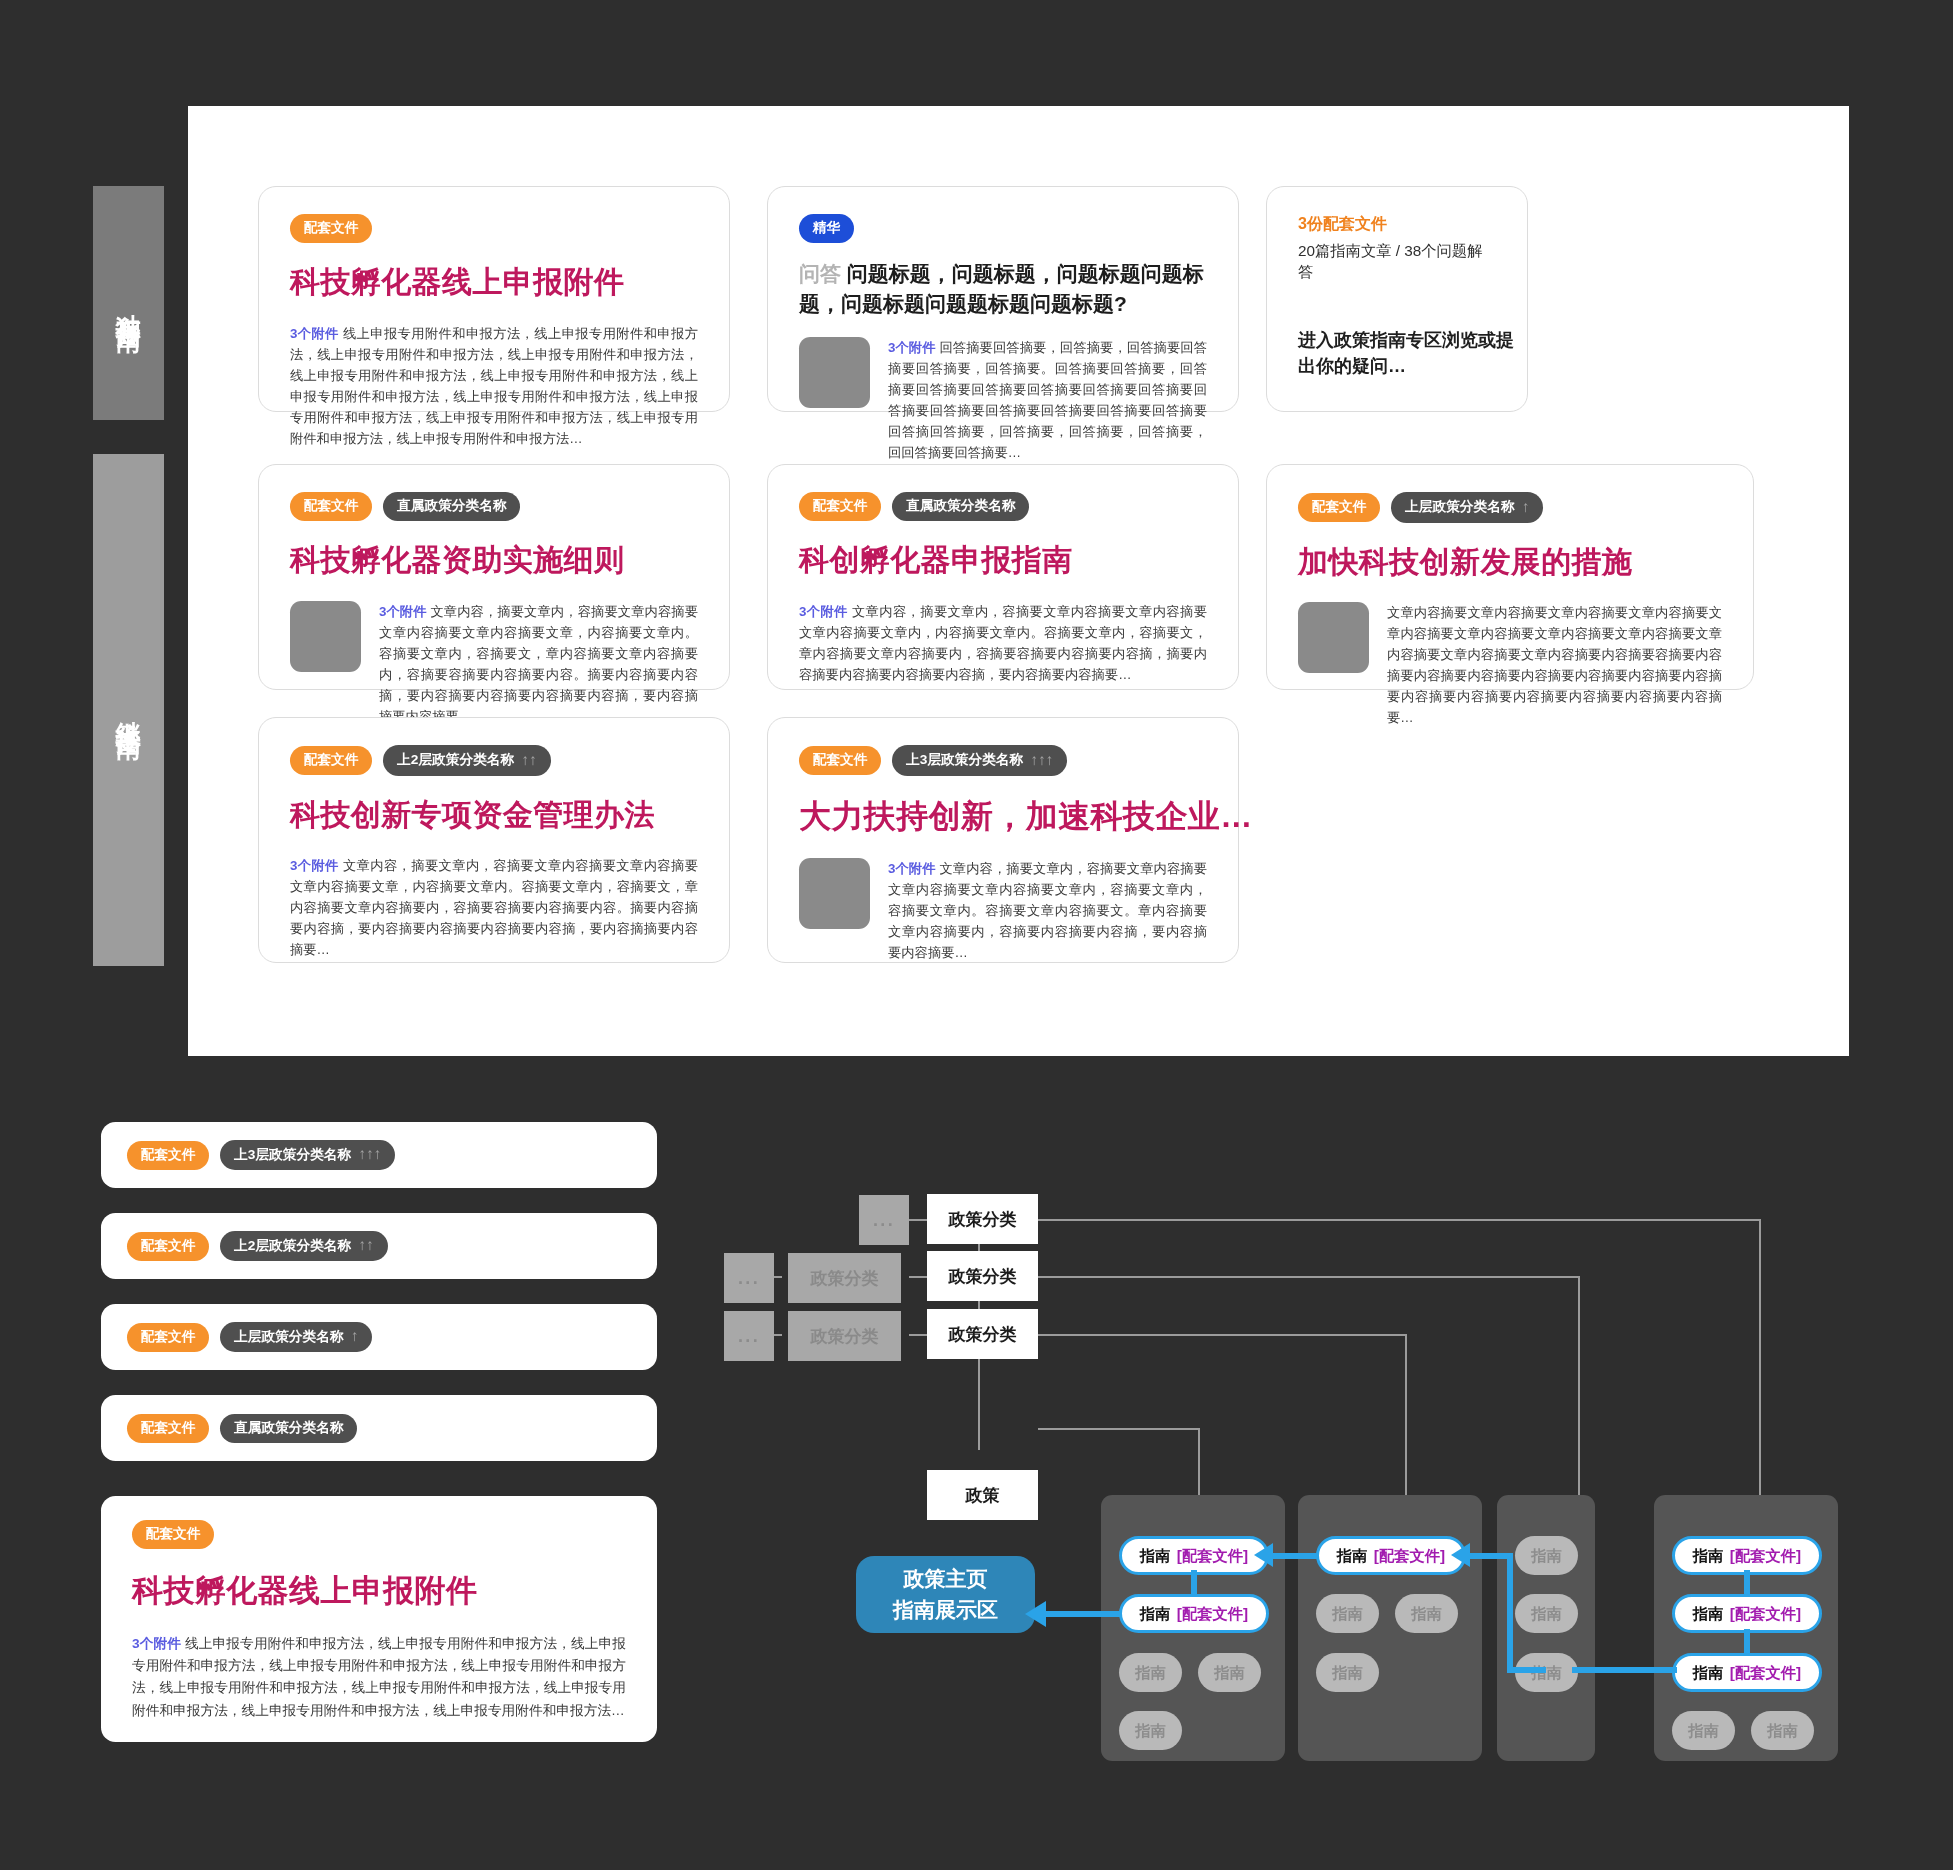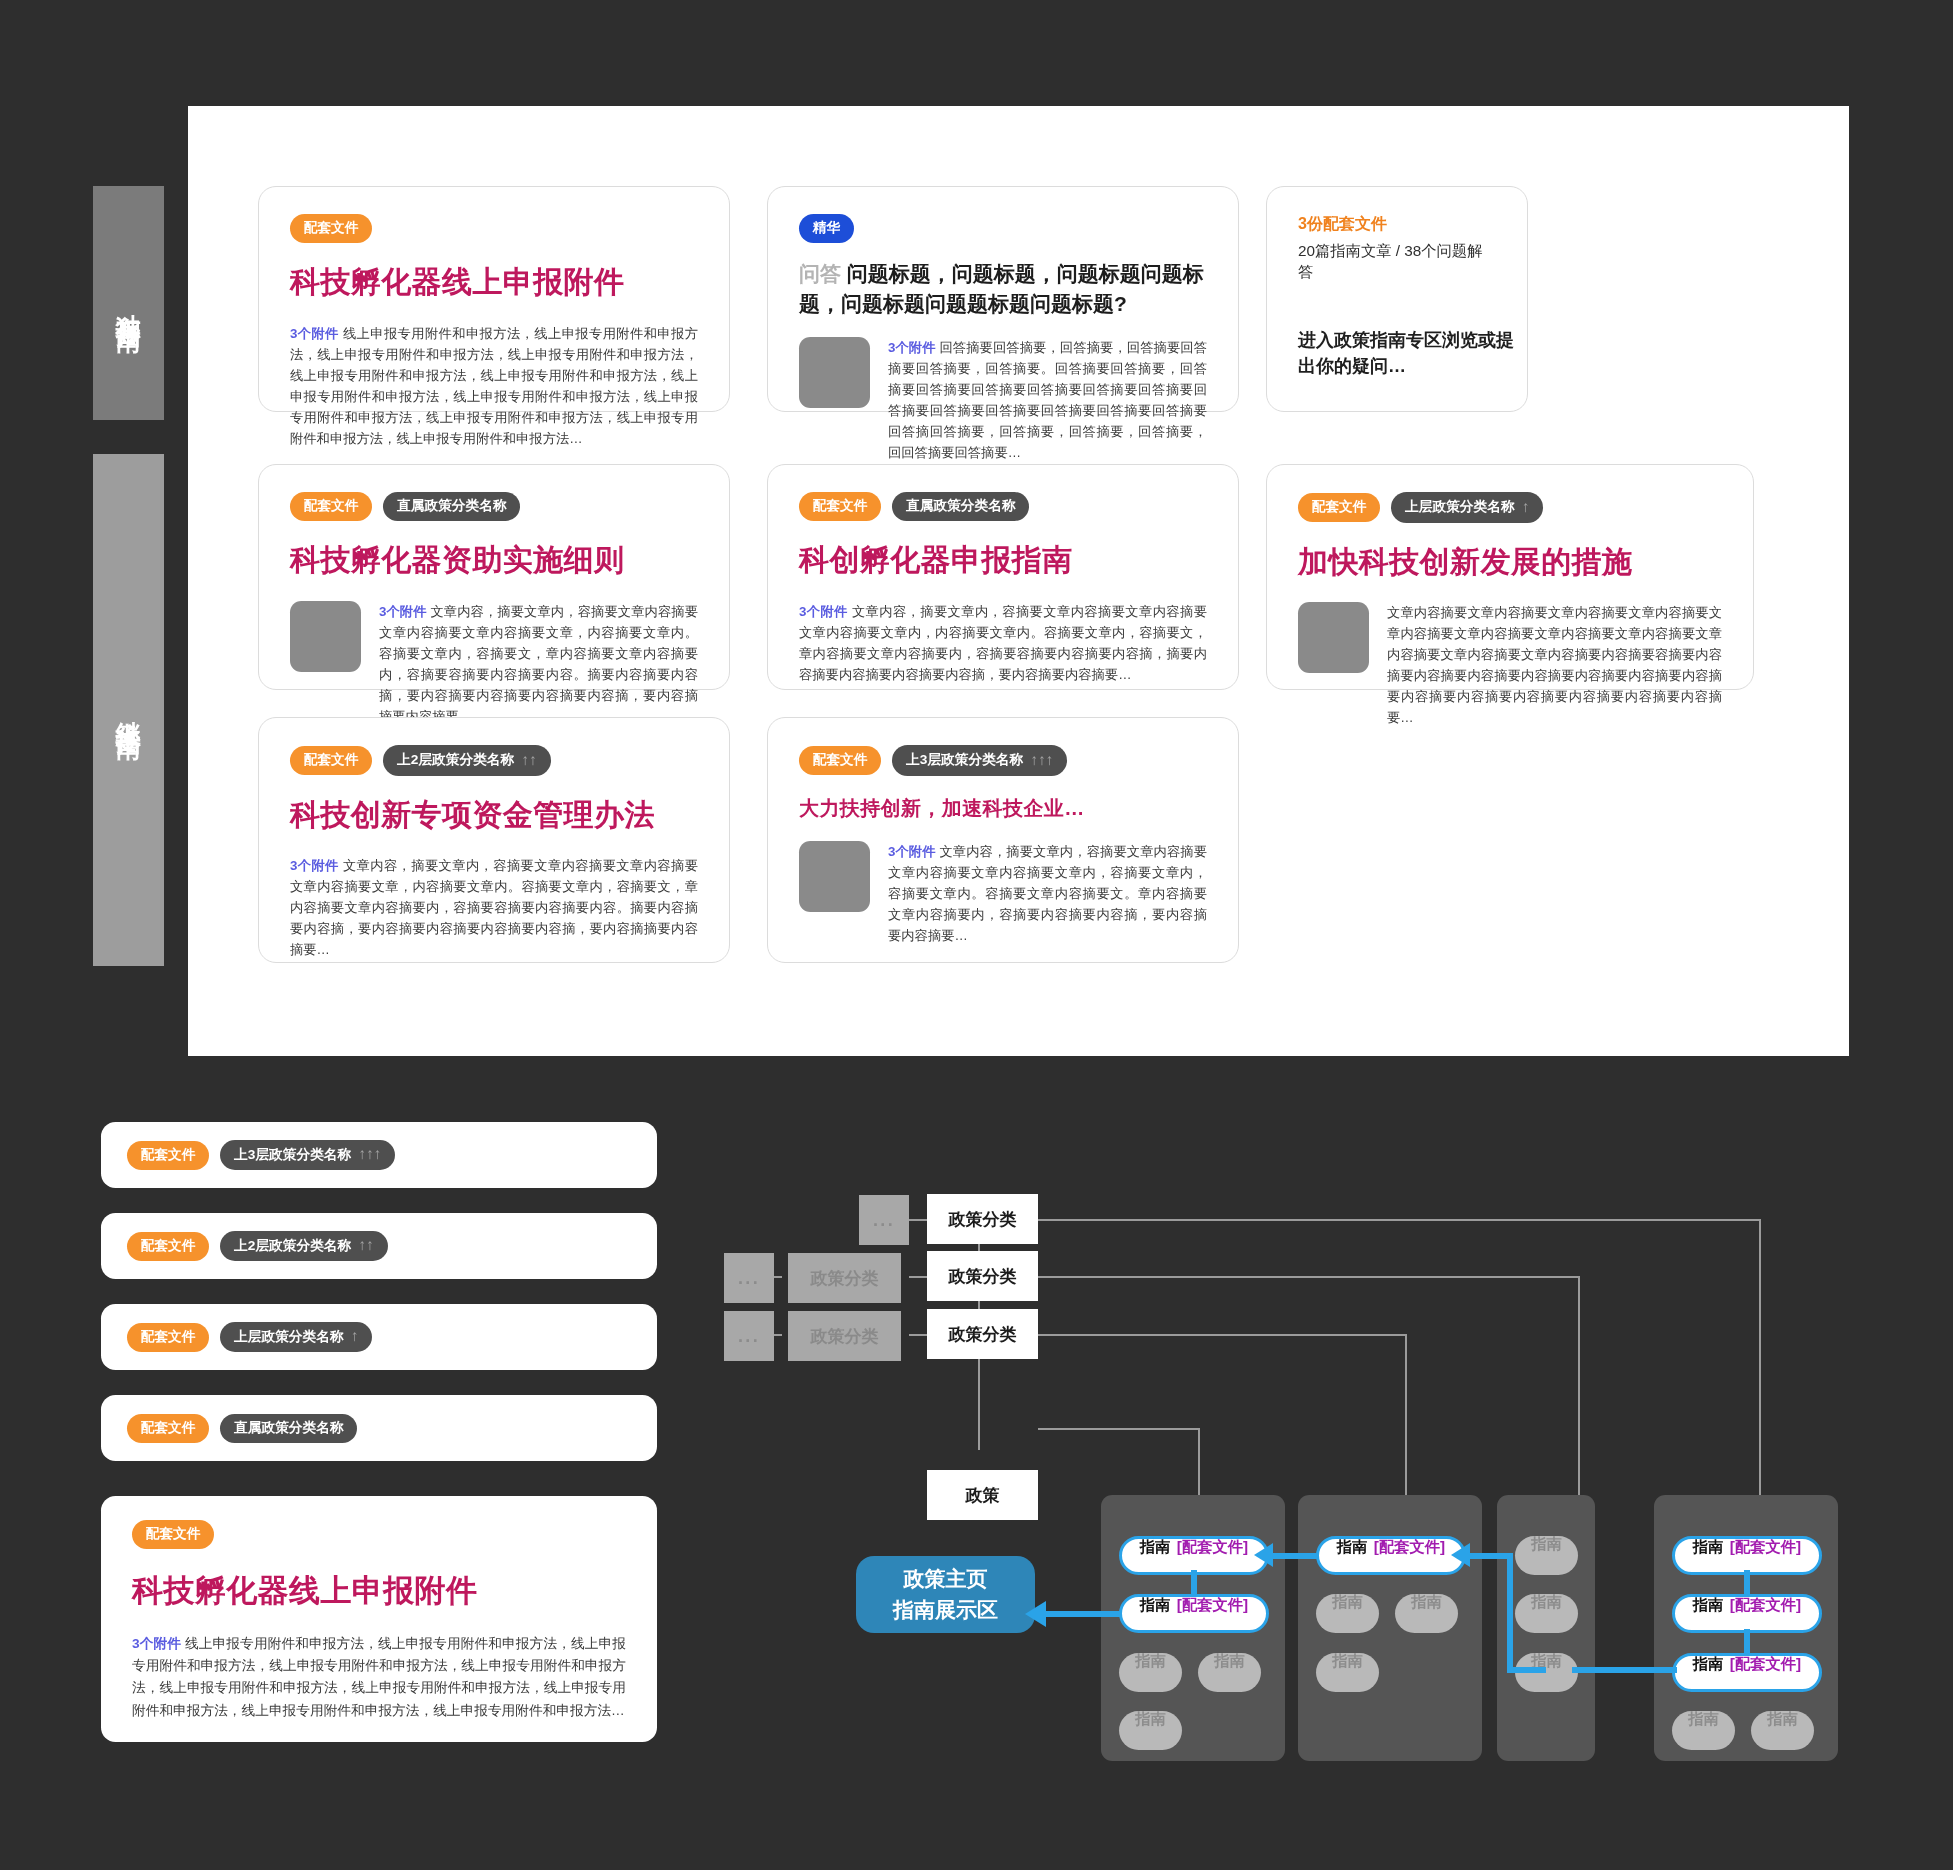--- a/index.html
+++ b/index.html
@@ -58,21 +58,21 @@
   .tag-purple { background: #1d4ed8; }
   .tag-grey   { background: #4f4f4f; }
   .arrows { display: inline-flex; gap: 3.2px; color: #a6a6a6; font-size: 15.3px; line-height: 1; position: relative; top: -0.8px; }
 
   .card-title {
     font-size: 30px; font-weight: bold; color: #be185d;
     letter-spacing: 0.4px;
     margin-top: 19.3px; margin-bottom: 19.3px;
     white-space: nowrap;
   }
-  .card-title.small { font-size: 20px; }
+  .card-title.small { font-size: 32px; }
 
   .qtitle {
     font-size: 21px; font-weight: bold; color: #1d1d1d;
     line-height: 1.42; margin-top: 16px; margin-bottom: 18px;
   }
   .qtitle .qmark { color: #b4b4b4; font-weight: bold; }
 
   .body-row { display: flex; gap: 18px; align-items: flex-start; }
   .thumb {
     flex: 0 0 auto;
@@ -117,21 +117,21 @@
   .node-white { background: #ffffff; color: #1b1b1b; }
   .node-grey  { background: #a8a8a8; color: #8a8a8a; }
   .node-dots  { background: #a8a8a8; color: #8c8c8c; font-size: 18px; letter-spacing: 2.4px; font-weight: bold; }
 
   .line { position: absolute; background: #9b9b9b; }
 
   .group-panel { position: absolute; background: #555555; border-radius: 11.3px; }
 
   .pill {
     position: absolute;
-    display: flex; justify-content: center;
+    display: flex; align-items: center; justify-content: center;
     gap: 6.4px;
     border-radius: 805px;
     font-size: 15.3px; font-weight: bold; line-height: 1;
     white-space: nowrap;
   }
   .pill-grey { background: #b9b9b9; color: #8d8d8d; }
   .pill-white {
     background: #ffffff; color: #111;
     border: 3.2px solid #2aa3e8;
     box-shadow: 0 0 0 1.6px rgba(255,255,255,0.0);

